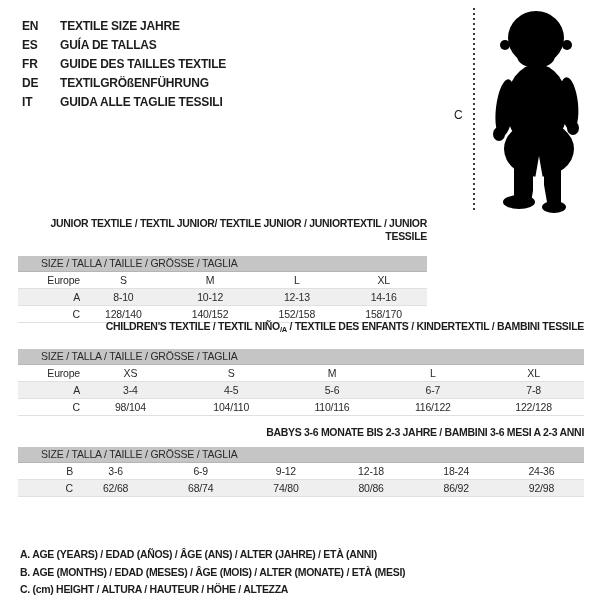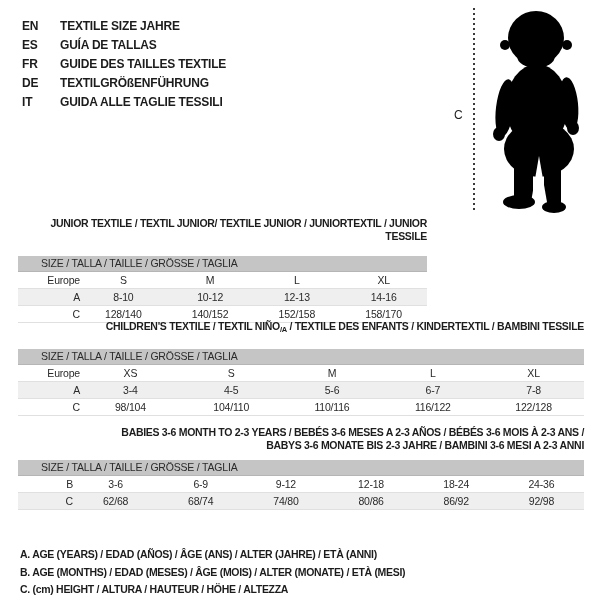--- a/index.html
+++ b/index.html
@@ -170,21 +170,20 @@
             <td>110/116</td>
             <td>116/122</td>
             <td>122/128</td>
           </tr>
         </tbody>
     </table>
   </section>
 
   <section class="size-section sec-babies">
     <h2 class="section-title">
-      <div>BABIES 3-6 MONTH TO 2-3 YEARS / BEBÉS 3-6 MESES A 2-3 AÑOS / BÉBÉS 3-6 MOIS À 2-3 ANS /</div>
       <div>BABYS 3-6 MONATE BIS 2-3 JAHRE / BAMBINI 3-6 MESI A 2-3 ANNI</div>
     </h2>
     <div class="size-bar">SIZE / TALLA / TAILLE / GRÖSSE / TAGLIA</div>
     <table class="size-table">
       <colgroup>
           <col style="width:55px">
           <col span="6">
         </colgroup>
       <tbody>
           <tr>

